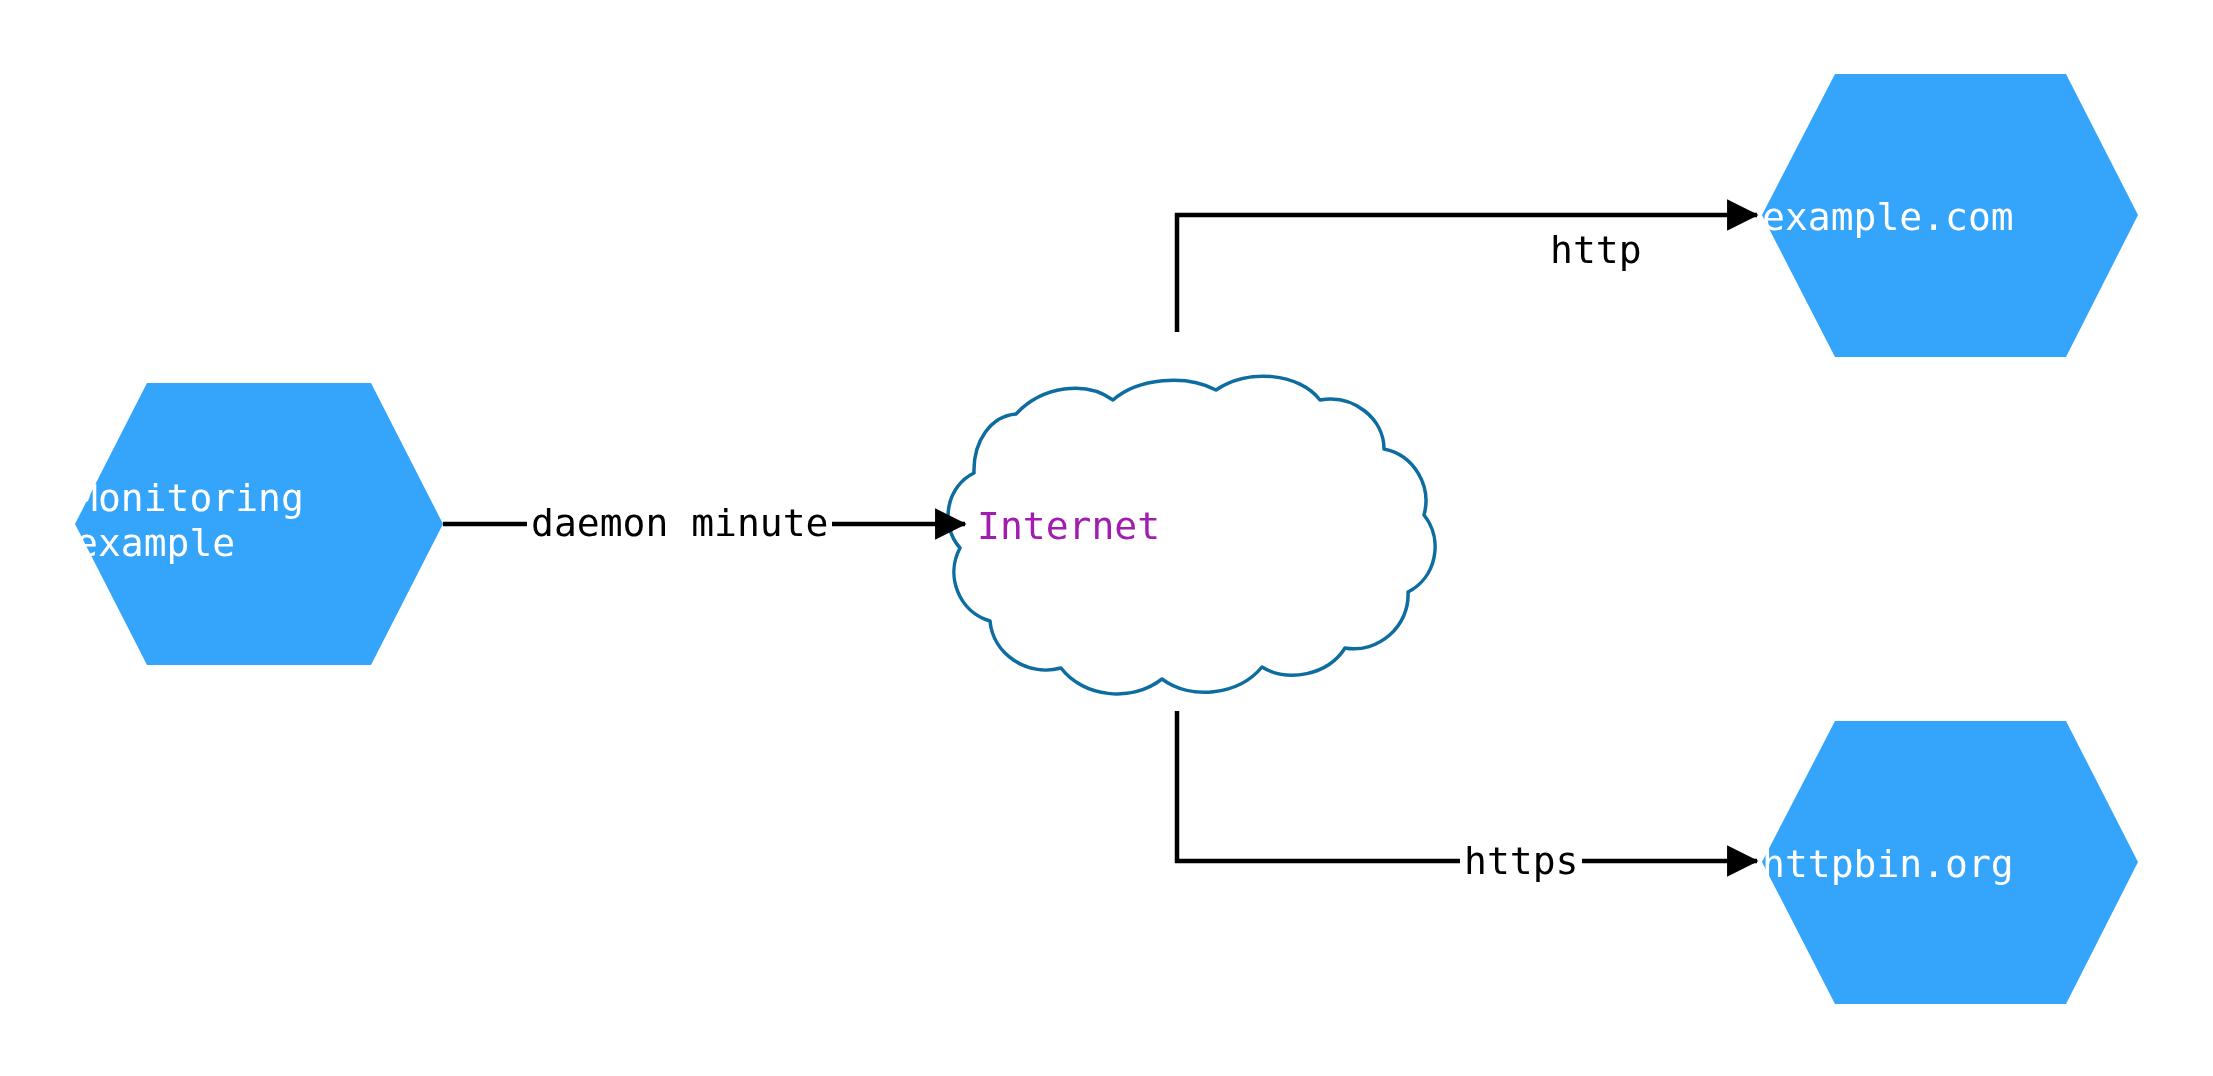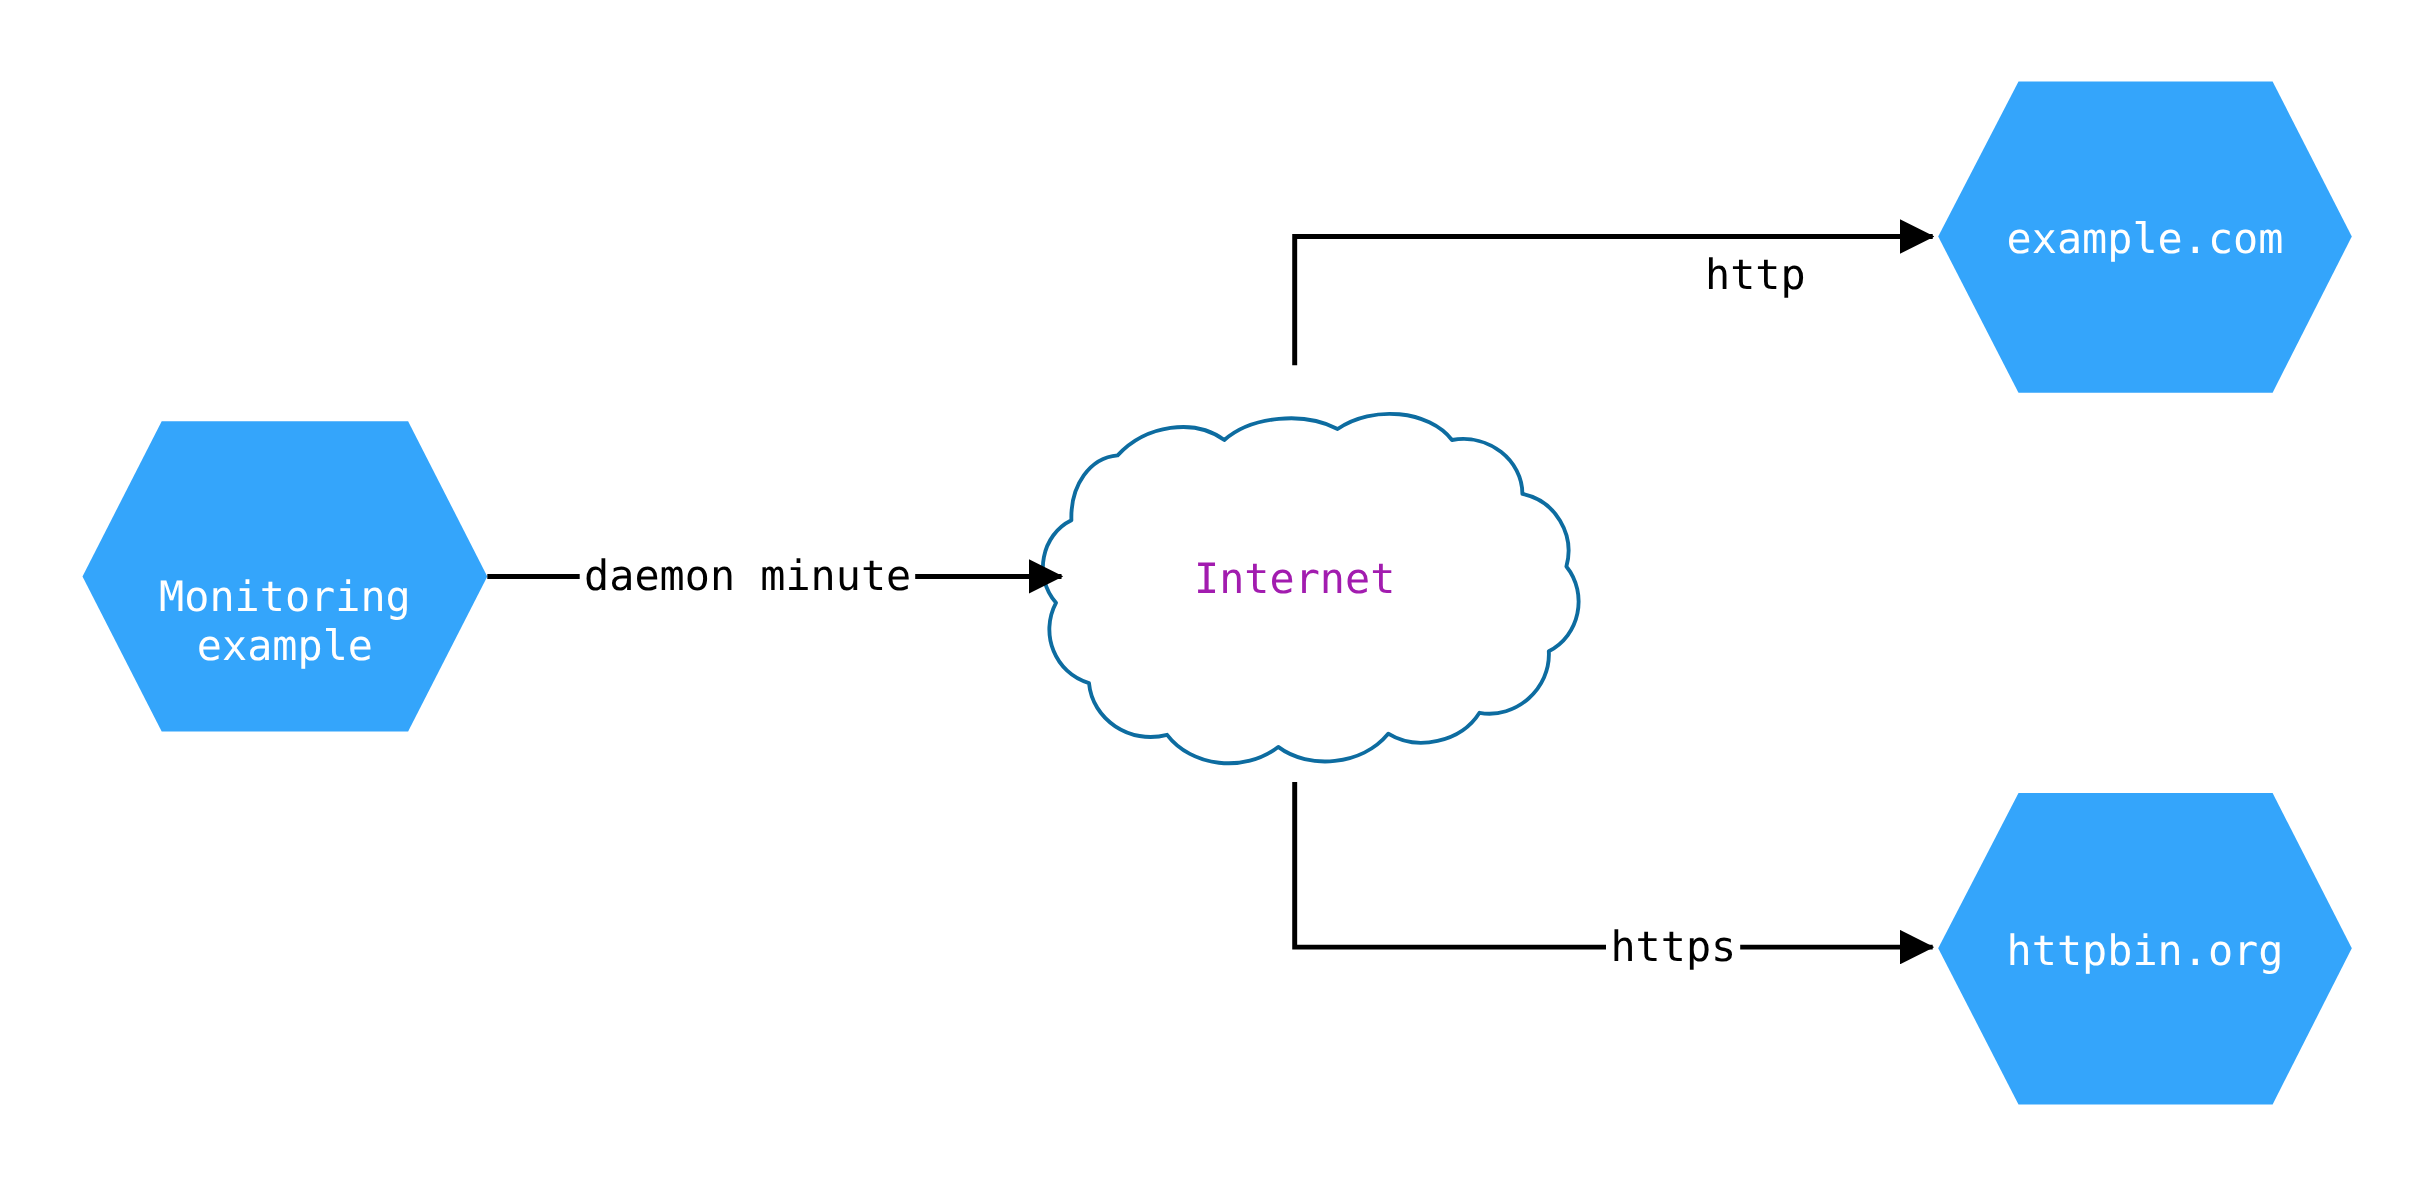--- a/index.html
+++ b/index.html
@@ -19,21 +19,20 @@
   }
   #diagram-svg {
     position: absolute;
     left: 0;
     top: 0;
     width: 2213px;
     height: 1076px;
   }
   .node-label {
     position: absolute;
-    text-align: center;
     font-family: "DejaVu Sans Mono", monospace;
     white-space: pre;
     pointer-events: none;
     line-height: 1.18;
   }
   .hex-label {
     color: #ffffff;
     font-size: 38px;
   }
   .cloud-label {
@@ -85,21 +84,21 @@
          C 939,524 947,486 974,473
          C 973,441 991,416 1016,414 Z" fill="#ffffff" stroke="#0d6ca0" stroke-width="3.5" stroke-linejoin="round"></path>
 
     <line x1="443" y1="524" x2="965" y2="524" stroke="#000000" stroke-width="4.5" marker-end="url(#arrow)"></line>
 
     <path d="M 1177,332 L 1177,215 L 1757,215" fill="none" stroke="#000000" stroke-width="4.5" marker-end="url(#arrow)"></path>
 
     <path d="M 1177,711 L 1177,861 L 1757,861" fill="none" stroke="#000000" stroke-width="4.5" marker-end="url(#arrow)"></path>
   </svg>
 
-  <div class="node-label hex-label" style="left:75px; top:520px; width:368px;"><span>Monitoring</span><br><span>example</span></div>
+  <div class="node-label hex-label" style="left:75px; top:476px; width:368px;"><span>Monitoring</span><br><span>example</span></div>
 
   <div class="node-label cloud-label" style="left:977px; top:504px; width:400px;"><span>Internet</span></div>
 
   <div class="node-label hex-label" style="left:1762px; top:195px; width:376px;"><span>example.com</span></div>
 
   <div class="node-label hex-label" style="left:1762px; top:842px; width:376px;"><span>httpbin.org</span></div>
 
   <div class="edge-label" style="left:527px; top:504px;"><span>daemon minute</span></div>
 
   <div class="edge-label" style="left:1546px; top:195px;margin-top:36px;"><span>http</span></div>

